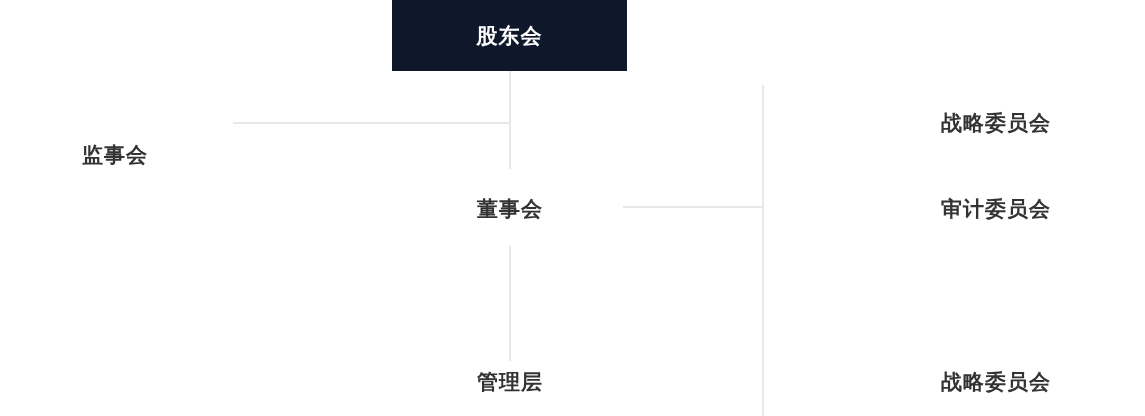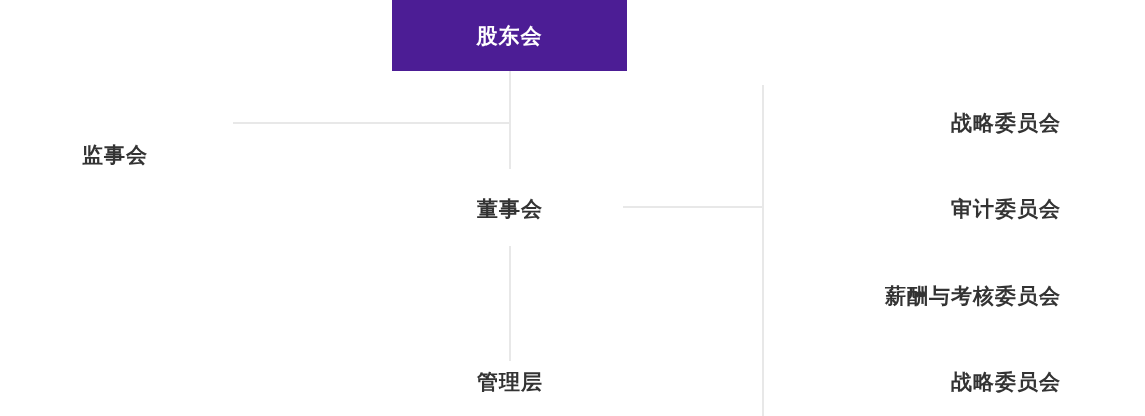--- a/index.html
+++ b/index.html
@@ -69,40 +69,40 @@
     letter-spacing: 1px;
     white-space: nowrap;
     line-height: 1;
   }
 
   .node-root {
     left: 392px;
     top: 0px;
     width: 235px;
     height: 71px;
-    background: #4c1d95;
+    background: #0f172a;
     color: #ffffff;
     display: flex;
     align-items: center;
     justify-content: center;
   }
 
   
   .node-center {
     width: 300px;
     left: 360px;
     text-align: center;
   }
   .node-supervisors { left: 82px; top: 112px; margin-top: 32px; }
   .node-board       { top: 198px; }
   .node-management  { top: 371px; }
 
   
   .node-right {
-    right: 84px;
+    right: 94px;
   }
   .node-strategy     { top: 112px; }
   .node-audit        { top: 198px; }
   .node-compensation { top: 285px; }
   .node-nomination   { top: 371px; }
 </style>
 </head>
 <body>
 
 <div id="org-chart">
@@ -117,16 +117,15 @@
     <span>股东会</span>
   </div>
 
   <div class="node node-supervisors">监事会</div>
 
   <div class="node node-center node-board">董事会</div>
   <div class="node node-center node-management">管理层</div>
 
   <div class="node node-right node-strategy">战略委员会</div>
   <div class="node node-right node-audit">审计委员会</div>
-  <div class="node node-right node-compensation">薪酬与考核委员会</div>
   <div class="node node-right node-nomination">战略委员会</div>
 
 </div>
 
 </body></html>

